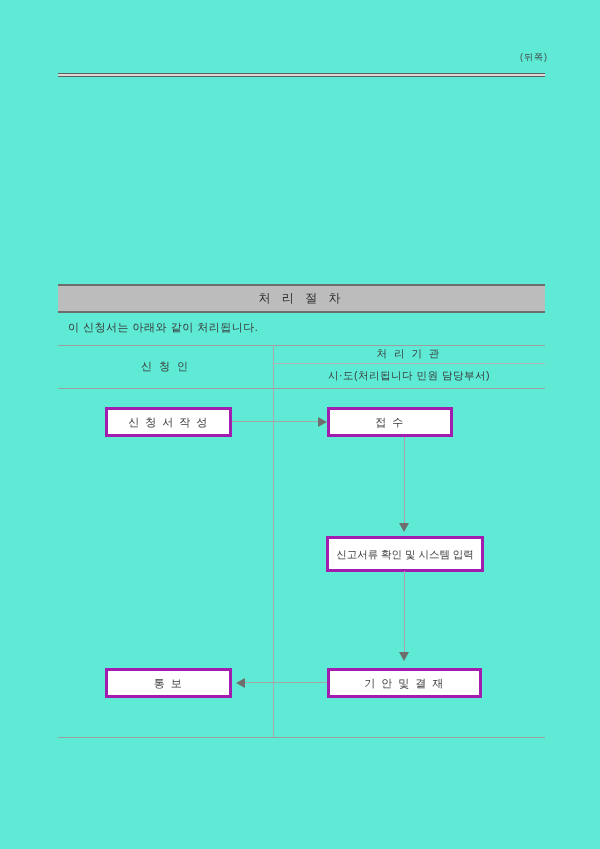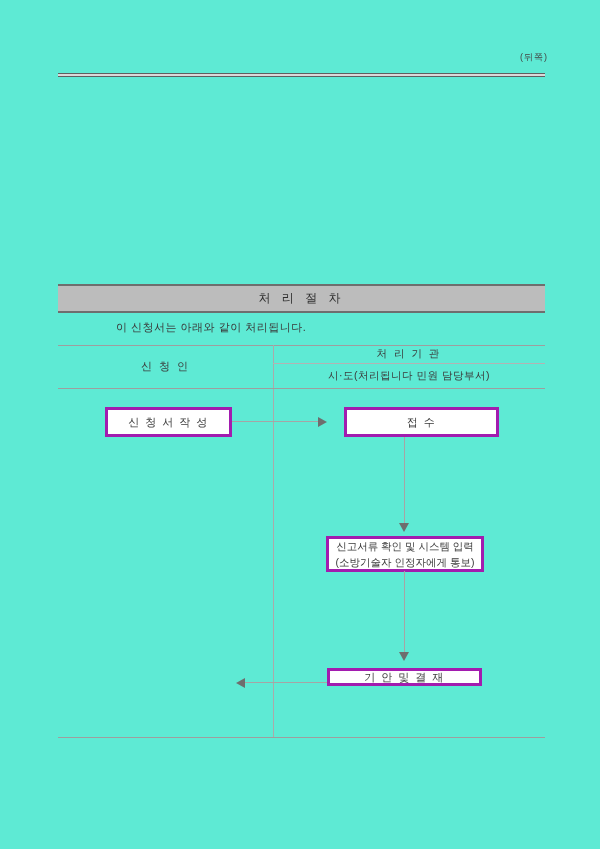--- a/index.html
+++ b/index.html
@@ -21,21 +21,21 @@
   
   .title-bar{
     position:absolute;left:58px;top:284px;width:487px;height:29px;
     box-sizing:border-box;background:#bcbcbc;
     border-top:2px solid #6e6e6e;border-bottom:2px solid #6e6e6e;
     display:flex;align-items:center;justify-content:center;
     font-size:12px;letter-spacing:4px;color:#2e2e2e;
   }
   .intro-text{
     position:absolute;left:68px;top:320px;
-    font-size:11px;letter-spacing:0.5px;color:#3a3a3a;margin-left:48px;
+    font-size:11px;letter-spacing:0.5px;color:#3a3a3a;
   }
   
   .hline{position:absolute;height:1px;background:#9e9e9e;}
   .vline{position:absolute;width:1px;background:#aaaaaa;}
   .line-top{left:58px;top:345px;width:487px;}
   .line-agency-sub{left:273px;top:363px;width:272px;background:#b3b3b3;}
   .line-header-bottom{left:58px;top:388px;width:487px;}
   .line-bottom{left:58px;top:737px;width:487px;}
   .divider{left:273px;top:345px;height:392px;}
   
@@ -47,23 +47,23 @@
   .agency-header{left:273px;top:345px;width:272px;height:18px;font-size:10.5px;}
   .agency-subheader{left:273px;top:363px;width:272px;height:25px;font-size:10.5px;letter-spacing:0.5px;}
   
   .fbox{
     position:absolute;box-sizing:border-box;background:#ffffff;
     border:3px solid #a21caf;
     display:flex;flex-direction:column;align-items:center;justify-content:center;
     font-size:11px;color:#3a3a3a;letter-spacing:1.5px;text-align:center;
   }
   .box-write{left:105px;top:407px;width:127px;height:30px;}
-  .box-receipt{left:344px;top:407px;width:155px;height:30px;}
+  .box-receipt{left:327px;top:407px;width:126px;height:30px;}
   .box-review{left:326px;top:536px;width:158px;height:36px;font-size:10.5px;letter-spacing:0;line-height:1.55;text-align:right;}
-  .box-draft{left:327px;top:668px;width:155px;height:18px;}
+  .box-draft{left:327px;top:668px;width:155px;height:30px;}
   .box-notify{left:105px;top:668px;width:127px;height:30px;}
   
   .conn{position:absolute;background:#a5a5a5;}
   .conn-h1{left:232px;top:421px;width:86px;height:1px;}
   .conn-v1{left:404px;top:437px;width:1px;height:86px;}
   .conn-v2{left:404px;top:571px;width:1px;height:81px;}
   .conn-h2{left:245px;top:682px;width:82px;height:1px;}
   .arrow{position:absolute;width:0;height:0;}
   .arrow-right{
     left:318px;top:417px;
@@ -107,24 +107,26 @@
   <div class="col-label agency-subheader">시·도(처리됩니다 민원 담당부서)</div>
 
   <div class="fbox box-write">
     <span>신 청 서  작 성</span>
   </div>
   <div class="fbox box-receipt">
     <span>접  수</span>
   </div>
   <div class="fbox box-review">
     <span>신고서류 확인 및 시스템 입력</span>
-    <span>(소방기술자 인정자에게 통보)</span>
   </div>
   <div class="fbox box-draft">
     <span>기 안  및  결 재</span>
+  </div>
+  <div class="fbox box-notify">
+    <span>통  보</span>
   </div>
 
   <div class="conn conn-h1"></div>
   <div class="arrow arrow-right"></div>
 
   <div class="conn conn-v1"></div>
   <div class="arrow arrow-down-1"></div>
 
   <div class="conn conn-v2"></div>
   <div class="arrow arrow-down-2"></div>

